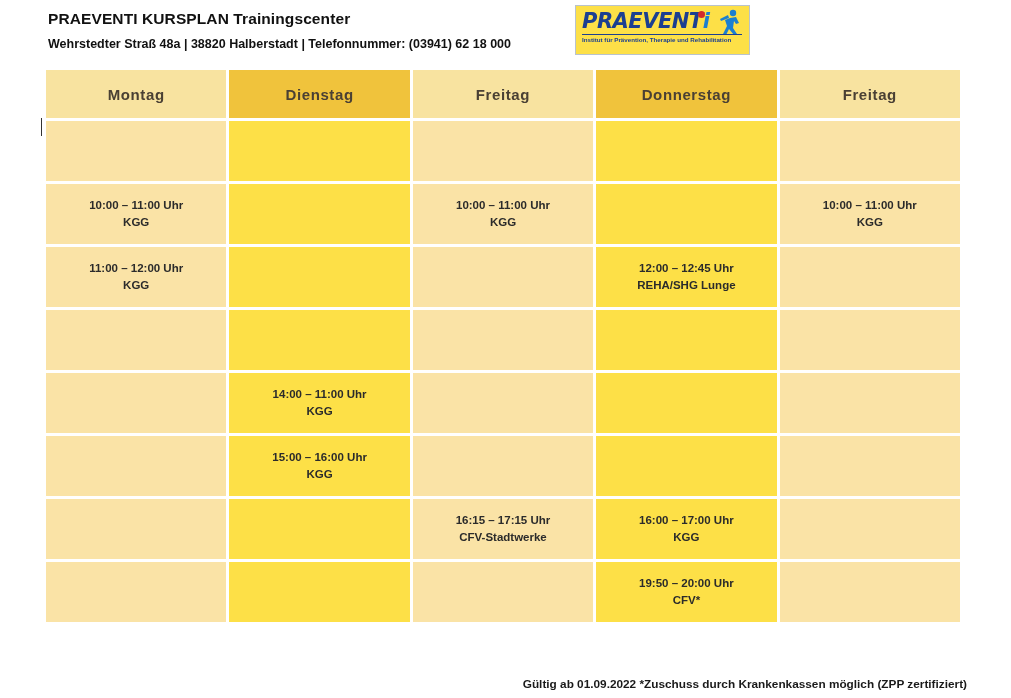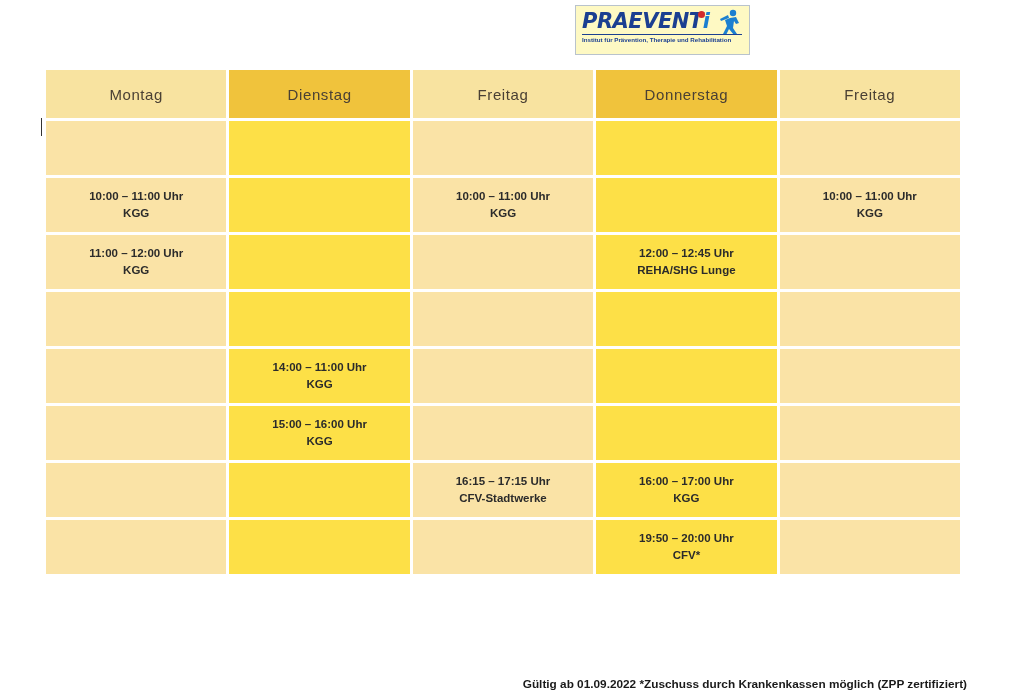--- a/index.html
+++ b/index.html
@@ -41,21 +41,21 @@
   }
 
   
   .logo-box {
     position: absolute;
     left: 575px;
     top: 5px;
     width: 175px;
     height: 50px;
     border: 1px solid #b9c3cc;
-    background: #fef9c3;
+    background: #fde047;
     overflow: hidden;
   }
   .logo-inner {
     position: relative;
     width: 100%;
     height: 100%;
   }
   .logo-word {
     position: absolute;
     left: 6px;
@@ -114,31 +114,31 @@
     border-spacing: 3px;
     table-layout: fixed;
   }
   .schedule col { width: 20%; }
 
   .schedule th {
     height: 48px;
     background: #f0c33c;
     color: #4a4034;
     font-size: 15px;
-    font-weight: normal;
+    font-weight: bold;
     letter-spacing: 0.6px;
     vertical-align: middle;
     border: none;
   }
   .schedule th.alt {
     background: #f8e3a0;
     color: #4a4034;
   }
   .schedule td {
-    height: 54px;
+    height: 60px;
     text-align: center;
     vertical-align: middle;
     font-size: 11.5px;
     font-weight: bold;
     color: #2b2b2b;
     line-height: 1.5;
     border: none;
   }
   td.light { background: #fae3a6; }
   td.dark  { background: #f1c githubnone; }
@@ -166,20 +166,24 @@
     color: #1a1a1a;
     white-space: nowrap;
     margin-left: 31px;
   }
 </style>
 </head>
 <body>
 
 <div class="page">
 
+  <div class="header">
+    <div class="org-title">PRAEVENTI KURSPLAN Trainingscenter</div>
+    <div class="org-address">Wehrstedter Straß 48a | 38820 Halberstadt | Telefonnummer: (03941) 62 18 000</div>
+  </div>
 
   <div class="logo-box">
     <div class="logo-inner">
       <div class="logo-word">
         <span>PRAEVENT</span><span class="accent">i</span>
       </div>
       <div class="logo-dot"></div>
       <svg class="logo-figure" viewBox="0 0 26 27">
         <circle cx="17" cy="4" r="3.2" fill="#1b7fd0"></circle>
         <path d="M14 9 L20 8 L23 14 L20 15 L18 12 L17 19 L21 25 L18 26 L13 20 L10 26 L7 25 L11 17 L9 11 Z" fill="#1b7fd0"></path>

